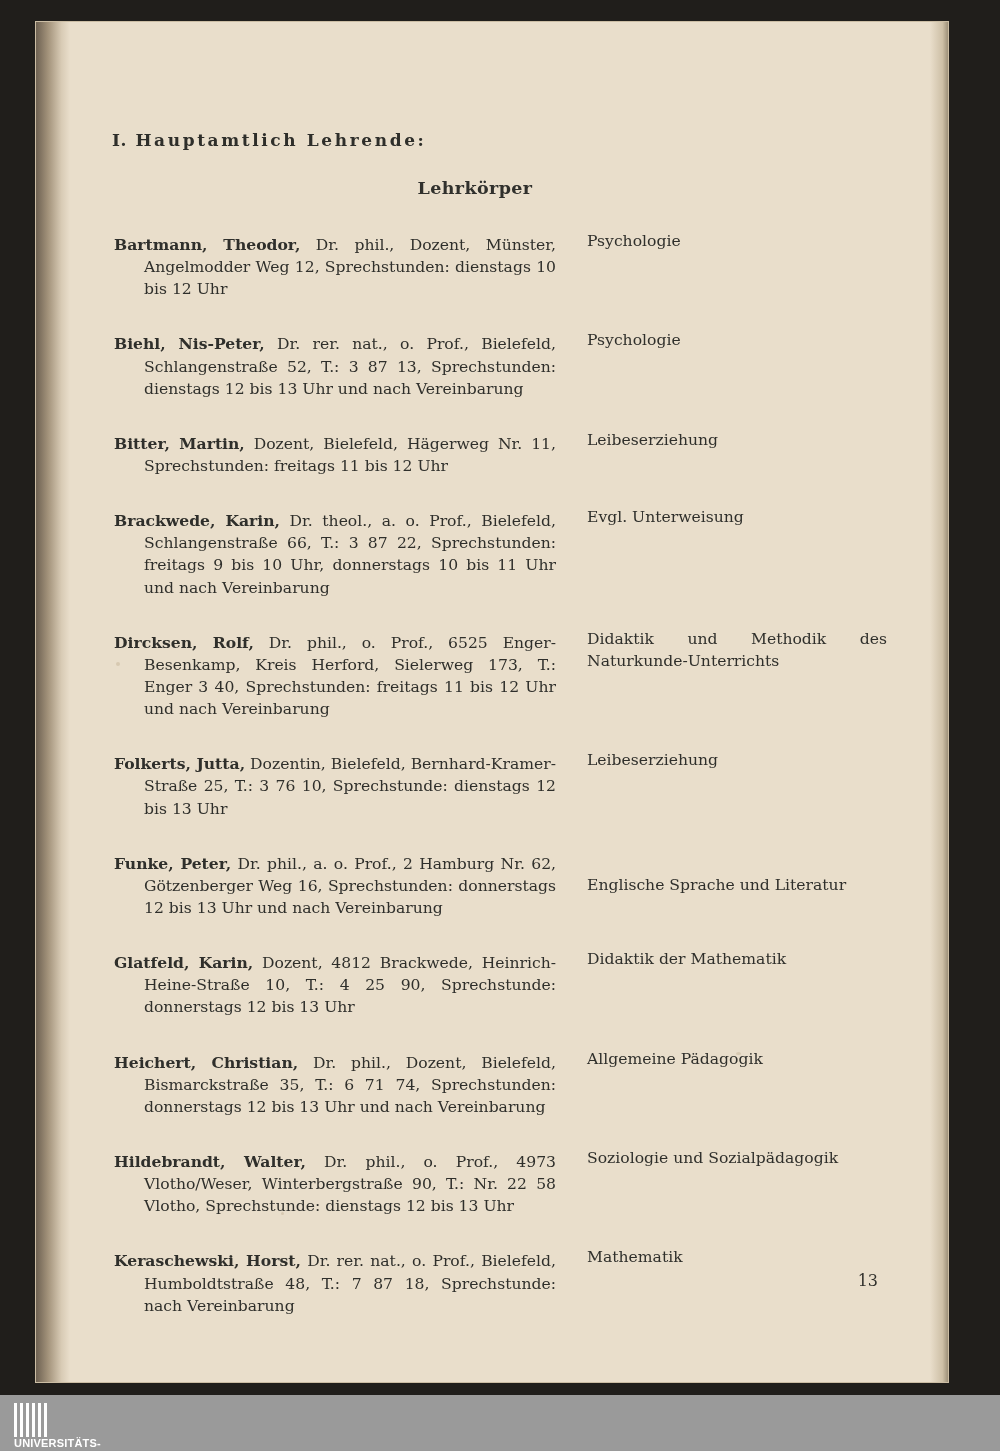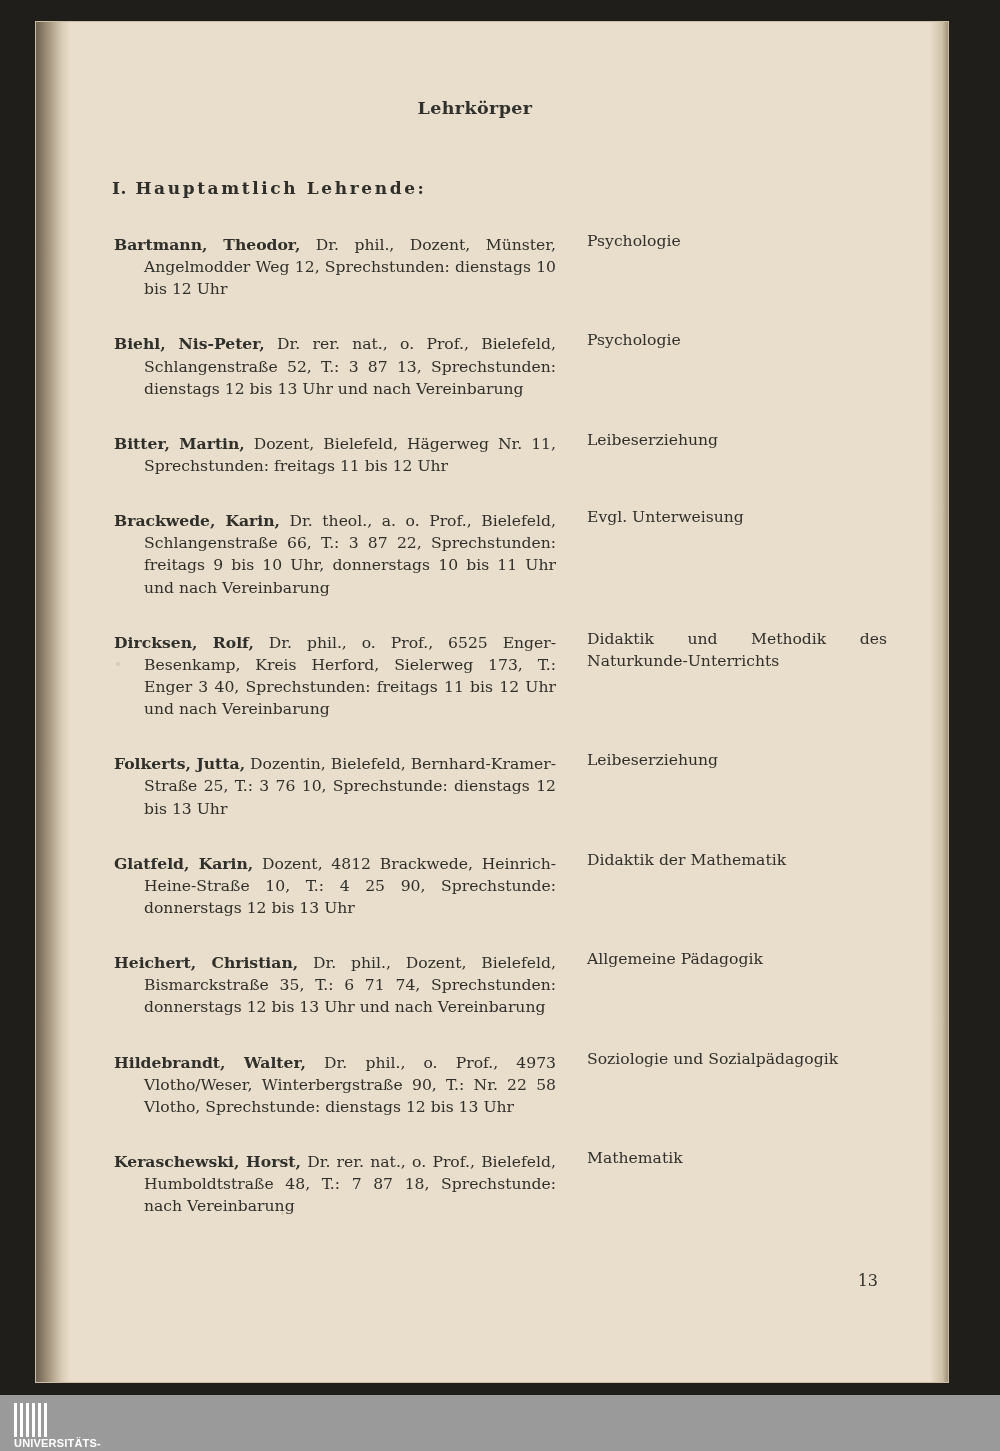--- a/index.html
+++ b/index.html
@@ -172,27 +172,27 @@
 <div id="page-sheet">
   <div class="speckle" style="left:80px;top:640px;width:4px;height:4px;"></div>
   <div class="speckle" style="left:700px;top:1030px;width:5px;height:3px;"></div>
   <div class="speckle" style="left:245px;top:1190px;width:3px;height:3px;"></div>
 </div>
 <div id="binding-shadow"></div>
 <div id="page-edge-right"></div>
 
 <div id="page-content">
 
-  <div id="page-heading">Lehrkörper</div>
-
   <div id="section-heading">
     <span class="sec-num">I.</span>
     <span>Hauptamtlich Lehrende:</span>
   </div>
 
+  <div id="page-heading">Lehrkörper</div>
+
   <div id="entries-list">
 
     <div class="entry-row">
       <div class="entry-desc">
         <p><span class="nm">Bartmann, Theodor,</span><span> Dr. phil., Dozent, Münster, Angelmodder Weg 12, Sprechstunden: dienstags 10 bis 12 Uhr</span></p>
       </div>
       <div class="entry-subject">
         <p>Psychologie</p>
       </div>
     </div>
@@ -235,20 +235,28 @@
 
     <div class="entry-row">
       <div class="entry-desc">
         <p><span class="nm">Folkerts, Jutta,</span><span> Dozentin, Bielefeld, Bernhard-Kramer-Straße 25, T.: 3 76 10, Sprechstunde: dienstags 12 bis 13 Uhr</span></p>
       </div>
       <div class="entry-subject">
         <p>Leibeserziehung</p>
       </div>
     </div>
 
+    <div class="entry-row">
+      <div class="entry-desc">
+        <p><span class="nm">Funke, Peter,</span><span> Dr. phil., a. o. Prof., 2 Hamburg Nr. 62, Götzenberger Weg 16, Sprechstunden: donnerstags 12 bis 13 Uhr und nach Vereinbarung</span></p>
+      </div>
+      <div class="entry-subject offset-1">
+        <p>Englische Sprache und Literatur</p>
+      </div>
+    </div>
 
     <div class="entry-row">
       <div class="entry-desc">
         <p><span class="nm">Glatfeld, Karin,</span><span> Dozent, 4812 Brackwede, Heinrich-Heine-Straße 10, T.: 4 25 90, Sprechstunde: donnerstags 12 bis 13 Uhr</span></p>
       </div>
       <div class="entry-subject">
         <p>Didaktik der Mathematik</p>
       </div>
     </div>
 

